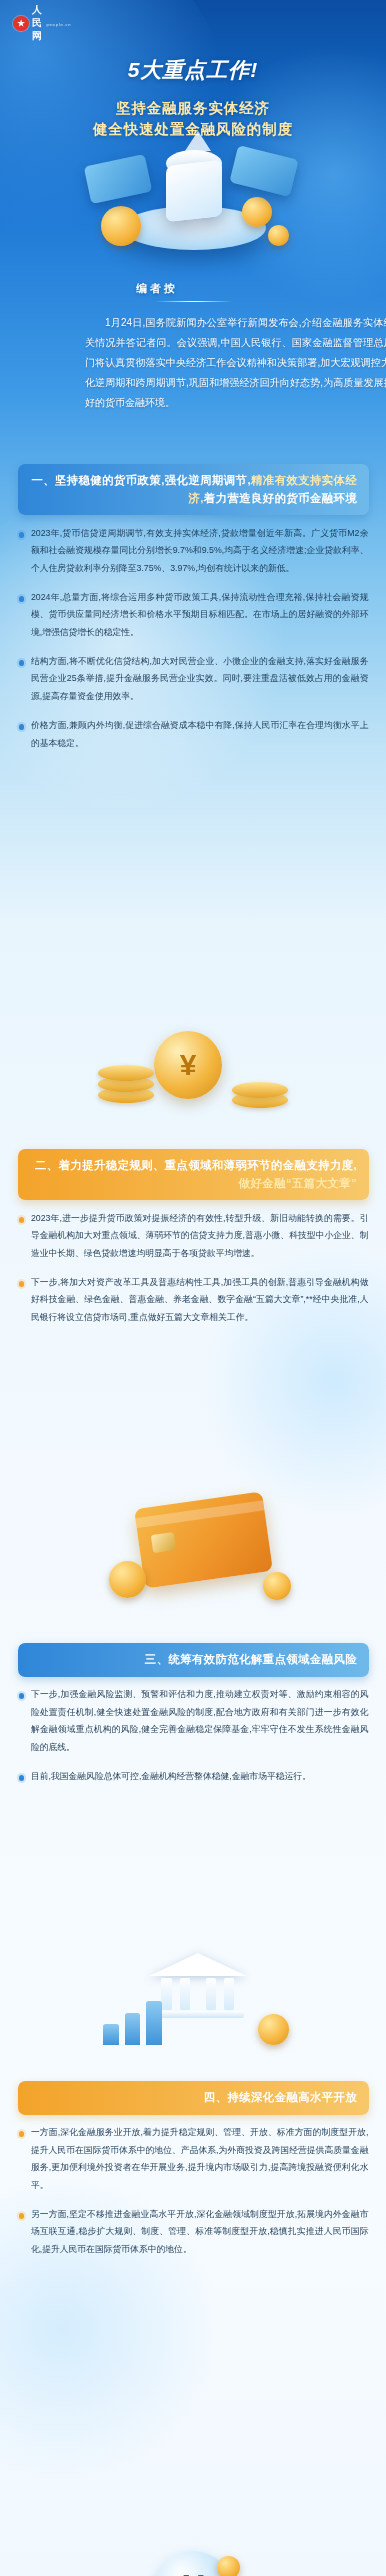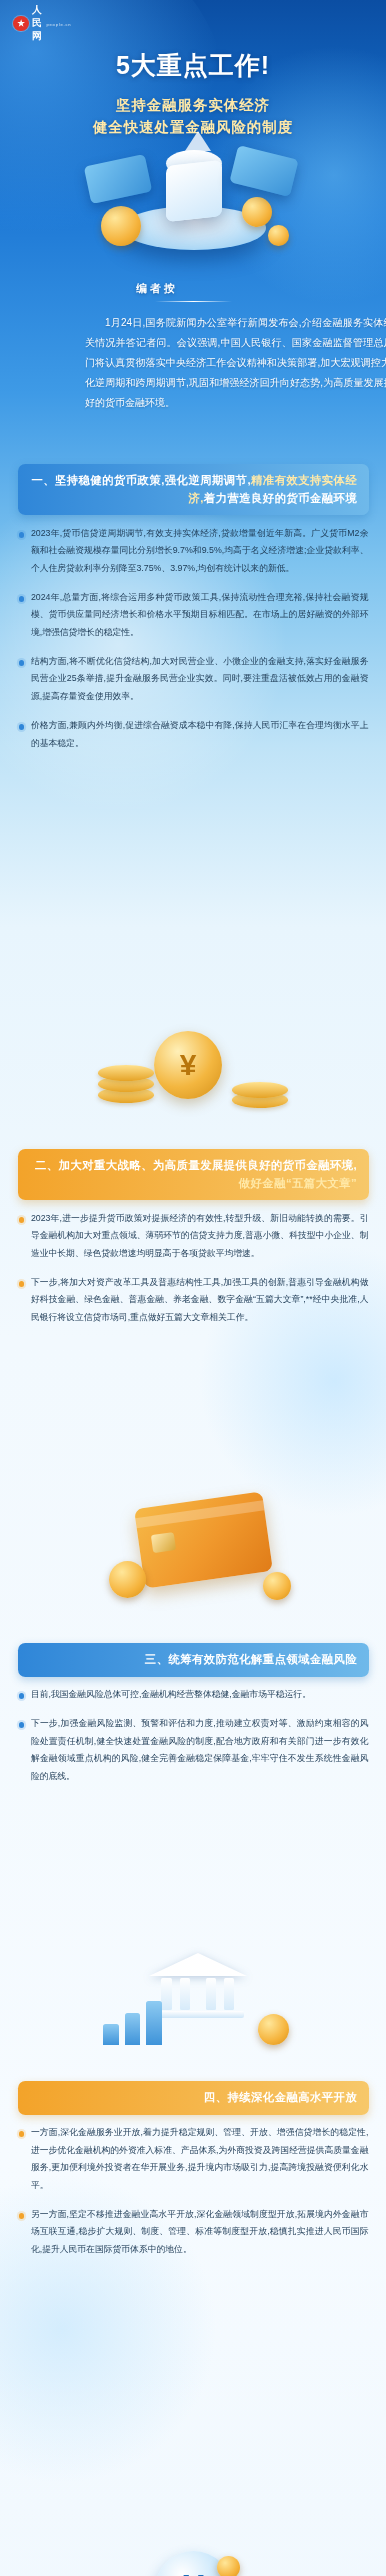--- a/index.html
+++ b/index.html
@@ -42,24 +42,25 @@
     background:#fff;
     clip-path:polygon(50% 0%,61% 35%,98% 35%,68% 57%,79% 91%,50% 70%,21% 91%,32% 57%,2% 35%,39% 35%);
   }
   .logo-text{color:#fff;font-size:9.8px;font-weight:bold;letter-spacing:0.5px;}
   .logo-sub{color:rgba(255,255,255,.8);font-size:4.1px;letter-spacing:0.8px;margin-top:1.5px;}
 
   .hero{
     position:absolute;left:0;top:49px;width:386px;text-align:center;
   }
   .hero h1{
-    margin:0;
-    font-size:25px;line-height:1.28;font-weight:bold;color:#ffffff;
+    margin:8px;
+    font-size:21px;line-height:1.28;font-weight:bold;color:#ffffff;
     letter-spacing:1px;
     text-shadow:0 1px 5.2px rgba(0,40,90,.45);
+    font-style:italic;
   }
   .hero h2{
     margin:14px 0 0 0;
     font-size:14.4px;line-height:1.5;font-weight:bold;
     color:#ffe9a8;
     letter-spacing:1px;
     text-shadow:0 1px 4.1px rgba(0,40,90,.4);
   }
 
   
@@ -263,21 +264,21 @@
     <div class="bigcoin" style="left:77px;top:20.6px;">¥</div>
     <div class="coin" style="left:20.6px;top:77px;"></div>
     <div class="coin" style="left:20.6px;top:66px;"></div>
     <div class="coin" style="left:20.6px;top:55px;"></div>
     <div class="coin" style="left:155px;top:82px;"></div>
     <div class="coin" style="left:155px;top:72px;"></div>
   </div>
 
   <div class="section" style="top:1149px;">
     <div class="sec-head orange">
-      <span>二、</span><span>加大对重大战略、为高质量发展提供良好的货币金融环境,</span><span class="hl">做好金融“五篇大文章”</span>
+      <span>二、</span><span>着力提升稳定规则、重点领域和薄弱环节的金融支持力度,</span><span class="hl">做好金融“五篇大文章”</span>
     </div>
     <div class="sec-body">
       <div class="bullet orange"><span>2023年,进一步提升货币政策对提振经济的有效性,转型升级、新旧动能转换的需要。引导金融机构加大对重点领域、薄弱环节的信贷支持力度,普惠小微、科技型中小企业、制造业中长期、绿色贷款增速均明显高于各项贷款平均增速。</span></div>
       <div class="bullet orange"><span>下一步,将加大对资产改革工具及普惠结构性工具,加强工具的创新,普惠引导金融机构做好科技金融、绿色金融、普惠金融、养老金融、数字金融“五篇大文章”,**经中央批准,人民银行将设立信贷市场司,重点做好五篇大文章相关工作。</span></div>
     </div>
   </div>
 
   <div class="illus" style="left:93px;top:1484px;width:216px;height:134px;">
     <div class="creditcard" style="left:46px;top:15.5px;">
       <div class="stripe"></div>
@@ -285,22 +286,22 @@
     </div>
     <div class="coin-g" style="left:15.5px;top:77px;width:37px;height:37px;"></div>
     <div class="coin-g" style="left:170px;top:88px;width:28px;height:28px;"></div>
   </div>
 
   <div class="section" style="top:1643px;">
     <div class="sec-head">
       <span>三、</span><span>统筹有效防范化解重点领域金融风险</span>
     </div>
     <div class="sec-body">
+      <div class="bullet"><span>下一步,加强金融风险监测、预警和评估和力度,推动建立权责对等、激励约束相容的风险处置责任机制,健全快速处置金融风险的制度,配合地方政府和有关部门进一步有效化解金融领域重点机构的风险,健全完善金融稳定保障基金,牢牢守住不发生系统性金融风险的底线。</span></div>
       <div class="bullet"><span>目前,我国金融风险总体可控,金融机构经营整体稳健,金融市场平稳运行。</span></div>
-      <div class="bullet"><span>下一步,加强金融风险监测、预警和评估和力度,推动建立权责对等、激励约束相容的风险处置责任机制,健全快速处置金融风险的制度,配合地方政府和有关部门进一步有效化解金融领域重点机构的风险,健全完善金融稳定保障基金,牢牢守住不发生系统性金融风险的底线。</span></div>
     </div>
   </div>
 
   <div class="illus" style="left:103px;top:1937px;width:196px;height:113px;">
     <div class="bank" style="left:46px;top:15.5px;">
       <div class="roof"></div>
       <div class="col" style="left:12.4px;"></div>
       <div class="col" style="left:31px;"></div>
       <div class="col" style="left:57px;"></div>
       <div class="col" style="left:75px;"></div>
@@ -312,21 +313,21 @@
         <i style="height:44px;"></i>
     </div>
     <div class="coin-g" style="left:155px;top:77px;width:31px;height:31px;"></div>
   </div>
 
   <div class="section" style="top:2081px;">
     <div class="sec-head orange">
       <span>四、</span><span>持续深化金融高水平开放</span>
     </div>
     <div class="sec-body">
-      <div class="bullet orange"><span>一方面,深化金融服务业开放,着力提升稳定规则、管理、开放、增强信贷增长的稳定性,进一步优化金融机构的外资准入标准、产品体系,为外商投资及跨国经营提供高质量金融服务,更加便利境外投资者在华开展业务,提升境内市场吸引力,提高跨境投融资便利化水平。</span></div>
+      <div class="bullet orange"><span>一方面,深化金融服务业开放,着力提升稳定规则、管理、开放、标准方面的制度型开放,提升人民币在国际货币体系中的地位、产品体系,为外商投资及跨国经营提供高质量金融服务,更加便利境外投资者在华开展业务,提升境内市场吸引力,提高跨境投融资便利化水平。</span></div>
       <div class="bullet orange"><span>另一方面,坚定不移推进金融业高水平开放,深化金融领域制度型开放,拓展境内外金融市场互联互通,稳步扩大规则、制度、管理、标准等制度型开放,稳慎扎实推进人民币国际化,提升人民币在国际货币体系中的地位。</span></div>
     </div>
   </div>
 
   <div class="illus" style="left:88px;top:2535px;width:216px;height:134px;">
     <div class="yen" style="left:67px;top:15.5px;">¥</div>
 
     <div class="coin-g" style="left:129px;top:20.6px;width:23px;height:23px;"></div>
   </div>
 

